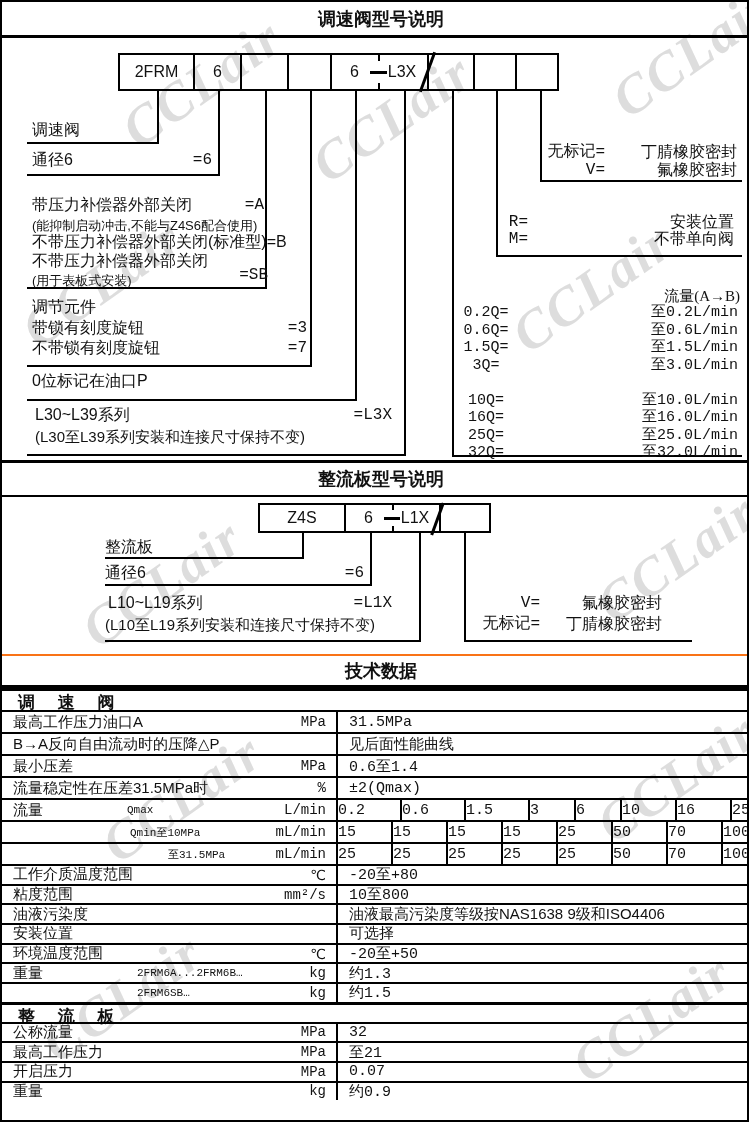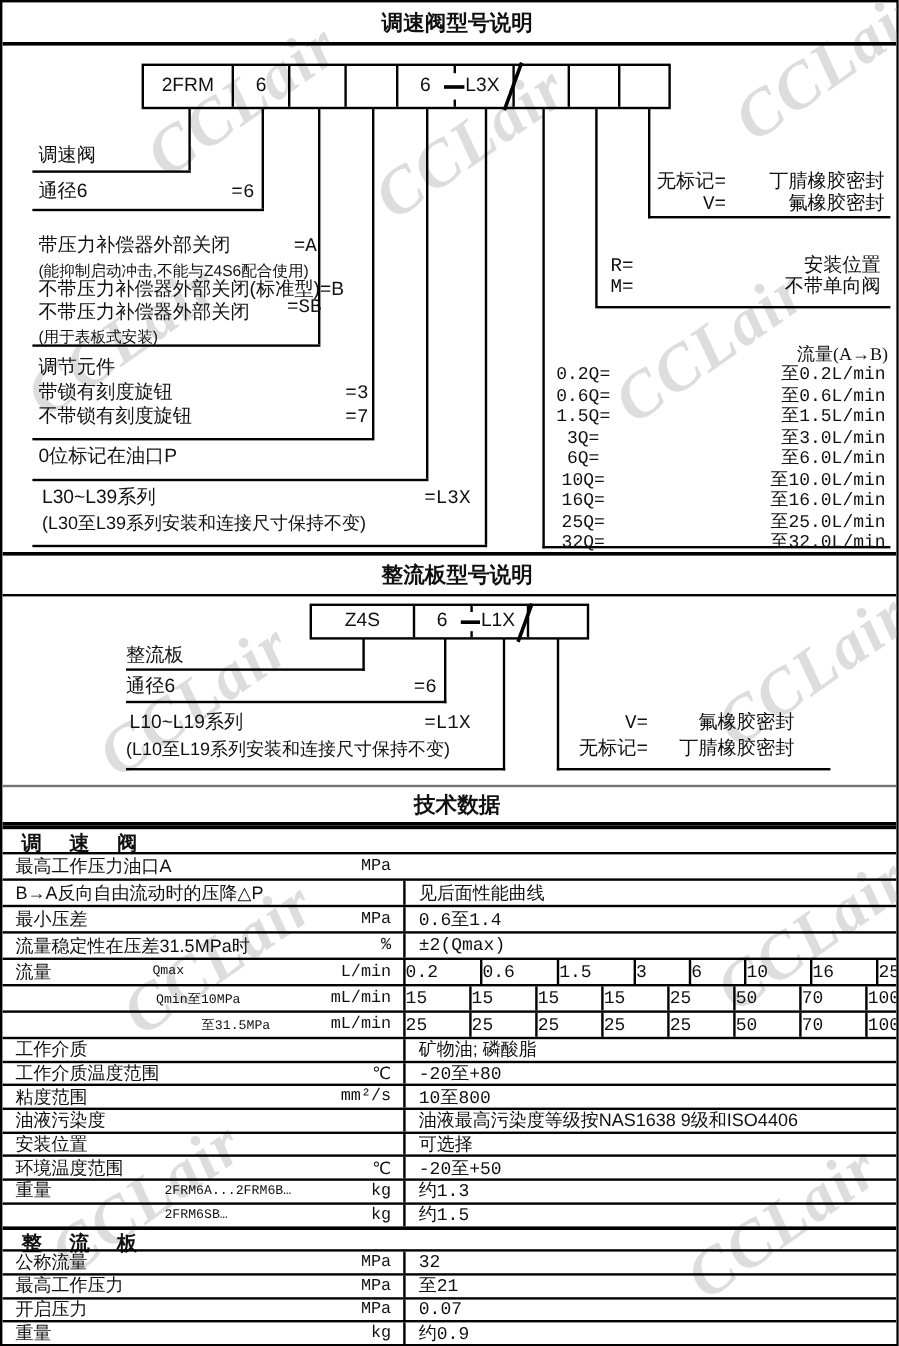--- a/index.html
+++ b/index.html
@@ -100,21 +100,21 @@
   <div class="hline" style="left:538px;top:178px;width:202px"></div>
 
   <div class="lbl" style="left:30px;top:119px">调速阀</div>
   <div class="lbl" style="left:30px;top:149px">通径6</div>
   <div class="rv mono" style="left:150px;top:149px;width:60px">=6</div>
   <div class="lbl" style="left:30px;top:194px">带压力补偿器外部关闭</div>
   <div class="rv mono" style="left:200px;top:194px;width:62px">=A</div>
   <div class="lbl small" style="left:30px;top:215px">(能抑制启动冲击,不能与Z4S6配合使用)</div>
   <div class="lbl" style="left:30px;top:231px">不带压力补偿器外部关闭(标准型)=B</div>
   <div class="lbl" style="left:30px;top:250px">不带压力补偿器外部关闭</div>
-  <div class="rv mono" style="left:200px;top:245px;width:66px">=SB</div>
+  <div class="rv mono" style="left:200px;top:264px;width:66px">=SB</div>
   <div class="lbl small" style="left:30px;top:270px">(用于表板式安装)</div>
   <div class="lbl" style="left:30px;top:296px">调节元件</div>
   <div class="lbl" style="left:30px;top:317px">带锁有刻度旋钮</div>
   <div class="rv mono" style="left:245px;top:317px;width:60px">=3</div>
   <div class="lbl" style="left:30px;top:337px">不带锁有刻度旋钮</div>
   <div class="rv mono" style="left:245px;top:337px;width:60px">=7</div>
   <div class="lbl" style="left:30px;top:370px">0位标记在油口P</div>
   <div class="lbl" style="left:33px;top:404px">L30~L39系列</div>
   <div class="rv mono" style="left:318px;top:404px;width:72px">=L3X</div>
   <div class="lbl note" style="left:33px;top:426px">(L30至L39系列安装和连接尺寸保持不变)</div>
@@ -145,24 +145,20 @@
       <span class="fv mono">至0.6L/min</span>
     </div>
   <div class="frow" style="top:338px">
       <span class="fc mono">1.5Q=</span>
       <span class="fv mono">至1.5L/min</span>
     </div>
   <div class="frow" style="top:356px">
       <span class="fc mono">3Q=</span>
       <span class="fv mono">至3.0L/min</span>
     </div>
-  <div class="frow" style="top:373px">
-      <span class="fc mono">6Q=</span>
-      <span class="fv mono">至6.0L/min</span>
-    </div>
   <div class="frow" style="top:391px">
       <span class="fc mono">10Q=</span>
       <span class="fv mono">至10.0L/min</span>
     </div>
   <div class="frow" style="top:408px">
       <span class="fc mono">16Q=</span>
       <span class="fv mono">至16.0L/min</span>
     </div>
   <div class="frow" style="top:426px">
       <span class="fc mono">25Q=</span>
@@ -205,32 +201,35 @@
   <div class="lbl note" style="left:103px;top:614px">(L10至L19系列安装和连接尺寸保持不变)</div>
   <div class="kv" style="left:470px;top:592px;width:190px">
     <span class="k mono" style="width:68px">V=</span>
     <span class="v">氟橡胶密封</span>
   </div>
   <div class="kv" style="left:470px;top:613px;width:190px">
     <span class="k mono" style="width:68px">无标记=</span>
     <span class="v">丁腈橡胶密封</span>
   </div>
 
-  <div class="strip" style="top:652px;height:34px;border-top:2px solid #737373;border-bottom:3px solid #000">
+  <div class="strip" style="top:652px;height:34px;border-top:2px solid #f97316;border-bottom:3px solid #000">
     <span>技术数据</span>
   </div>
 
   <div class="tbl">
     <div class="trow hdr rt first">
       <div class="hd">调 速 阀</div>
     </div>
     <div class="trow rt">
       <div class="tl">
           <span>最高工作压力油口A</span>
           <span class="u mono">MPa</span>
+        </div>
+      <div class="tr">
+          <span class="mono">31.5MPa</span>
         </div>
     </div>
     <div class="trow rt">
       <div class="tl">
           <span>B→A反向自由流动时的压降△P</span>
           <span class="u mono"></span>
         </div>
       <div class="tr">
           <span>见后面性能曲线</span>
         </div>
@@ -302,29 +301,20 @@
           <span class="mono">25</span>
           <span class="mono">25</span>
           <span class="mono">50</span>
           <span class="mono">70</span>
           <span class="mono">100</span>
           <span class="mono">250</span>
       </div>
     </div>
     <div class="trow">
       <div class="tl">
-          <span>工作介质</span>
-          <span class="u mono"></span>
-        </div>
-      <div class="tr">
-          <span>矿物油; 磷酸脂</span>
-        </div>
-    </div>
-    <div class="trow">
-      <div class="tl">
           <span>工作介质温度范围</span>
           <span class="u">℃</span>
         </div>
       <div class="tr">
           <span class="mono">-20至+80</span>
         </div>
     </div>
     <div class="trow">
       <div class="tl">
           <span>粘度范围</span>

